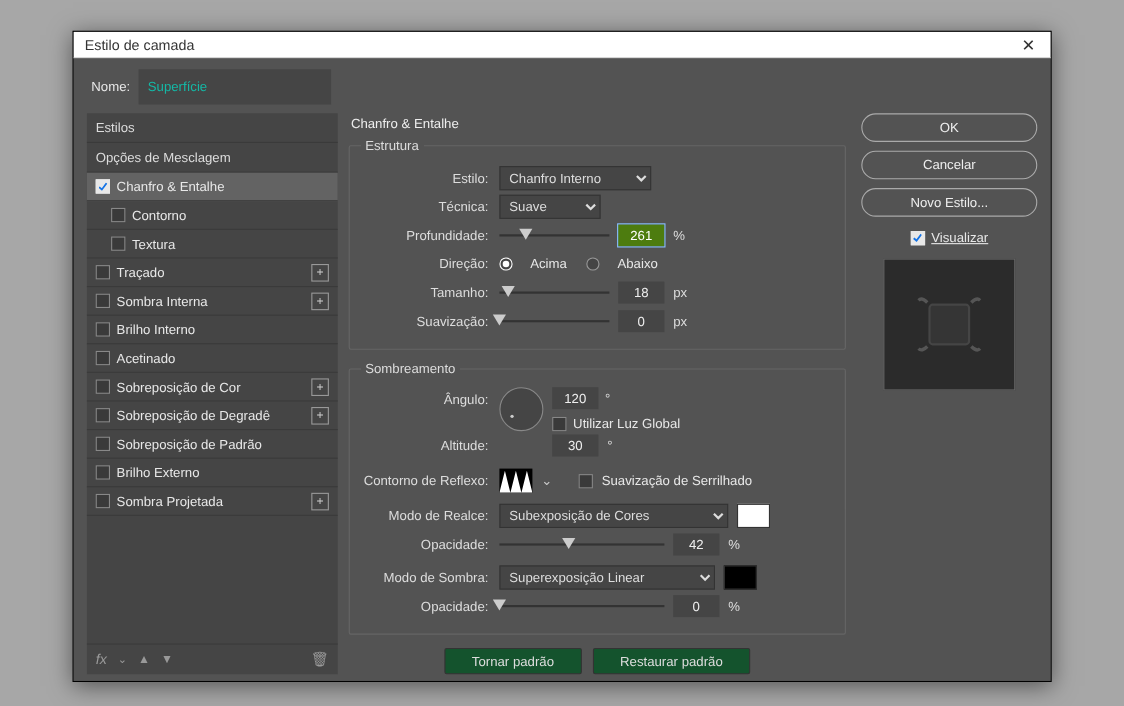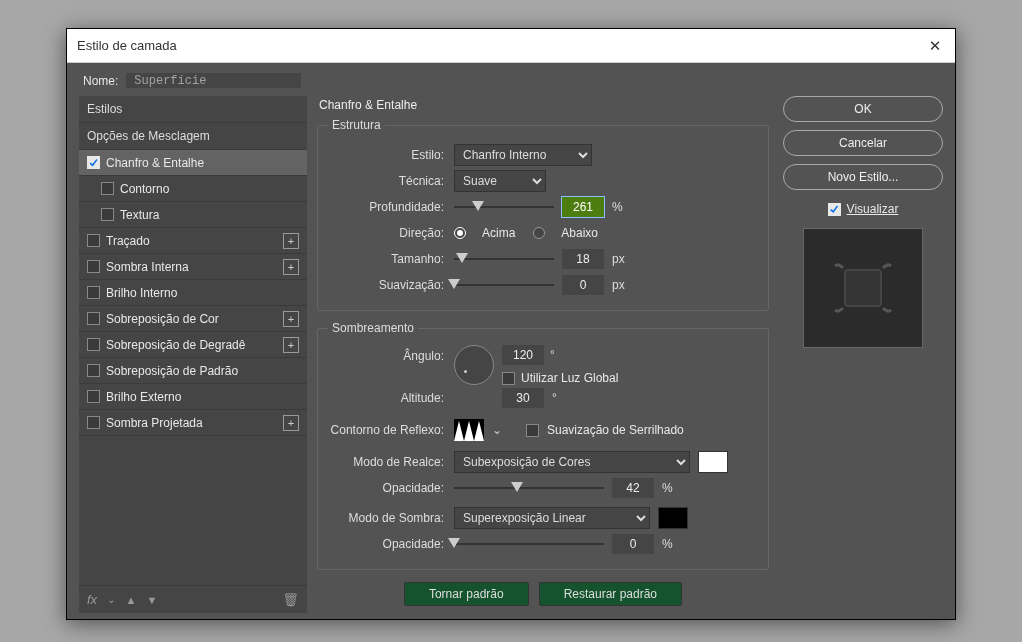--- a/index.html
+++ b/index.html
@@ -11,22 +11,22 @@
   }
   .titlebar {
     height: 34px; background: #fff; color: #333; display: flex; align-items: center;
     padding: 0 10px; justify-content: space-between; border-bottom: 1px solid #ccc;
   }
   .titlebar .title { font-size: 13px; }
   .close-x { width: 20px; height: 20px; display:flex; align-items:center; justify-content:center; cursor:pointer; font-size:15px; color:#333; }
   .body { flex: 1; display: flex; flex-direction: column; padding: 10px 12px 6px 12px; background:#535353; }
   .name-row { display: flex; align-items: center; gap: 8px; margin-bottom: 8px; padding-left:4px; }
   .name-row input {
-    flex: 0 0 175px; height: 15px; background: #454545; border: none; color: #a3a3a3;
-    padding: 0 8px; font-size: 12px; font-family: Liberation Mono, monospace;
+    flex: 0 0 175px; height: 32px; background: #454545; border: none; color: #14b8a6;
+    padding: 0 8px; font-size: 12px;
   }
   .main { flex: 1; display: grid; grid-template-columns: 228px 1fr 160px; gap: 10px; }
 
   
   .styles-panel { background: #454545; display: flex; flex-direction: column; height:100%; }
   .styles-head, .opt-head {
     padding: 6px 8px; border-bottom: 1px solid #3a3a3a; color:#ddd;
   }
   .style-row {
     display: flex; align-items: center; height: 26px; padding: 0 8px;
@@ -144,20 +144,24 @@
               <span class="chk"></span>
               <span>Sombra Interna</span>
               <span class="plus">+</span>
             </div>
             <div class="style-row">
               <span class="chk"></span>
               <span>Brilho Interno</span>
             </div>
             <div class="style-row">
               <span class="chk"></span>
+              <span>Acetinado</span>
+            </div>
+            <div class="style-row">
+              <span class="chk"></span>
               <span>Sobreposição de Cor</span>
               <span class="plus">+</span>
             </div>
             <div class="style-row">
               <span class="chk"></span>
               <span>Sobreposição de Degradê</span>
               <span class="plus">+</span>
             </div>
             <div class="style-row">
               <span class="chk"></span>
@@ -268,21 +272,21 @@
                   <path d="M0 22 L5 2 L10 22 L15 2 L20 22 L25 2 L30 22 Z" fill="#fff"></path>
                 </svg>
             </div>
             <span class="gloss-caret">⌄</span>
             <div style="width:8px;"></div>
             <span class="chk"></span>
             <span>Suavização de Serrilhado</span>
           </div>
           <div class="frow" style="margin-top:6px;">
             <span class="flabel">Modo de Realce:</span>
-            <select style="width:236px;">
+            <select style="width:208px;">
               <option>Subexposição de Cores</option>
             </select>
             <div class="swatch" style="background:#ffffff"></div>
           </div>
           <div class="frow">
             <span class="flabel">Opacidade:</span>
             <div class="slider" style="width:150px;">
                 <div class="track"></div>
                 <div class="thumb" style="left:42%;"></div>
               </div>

